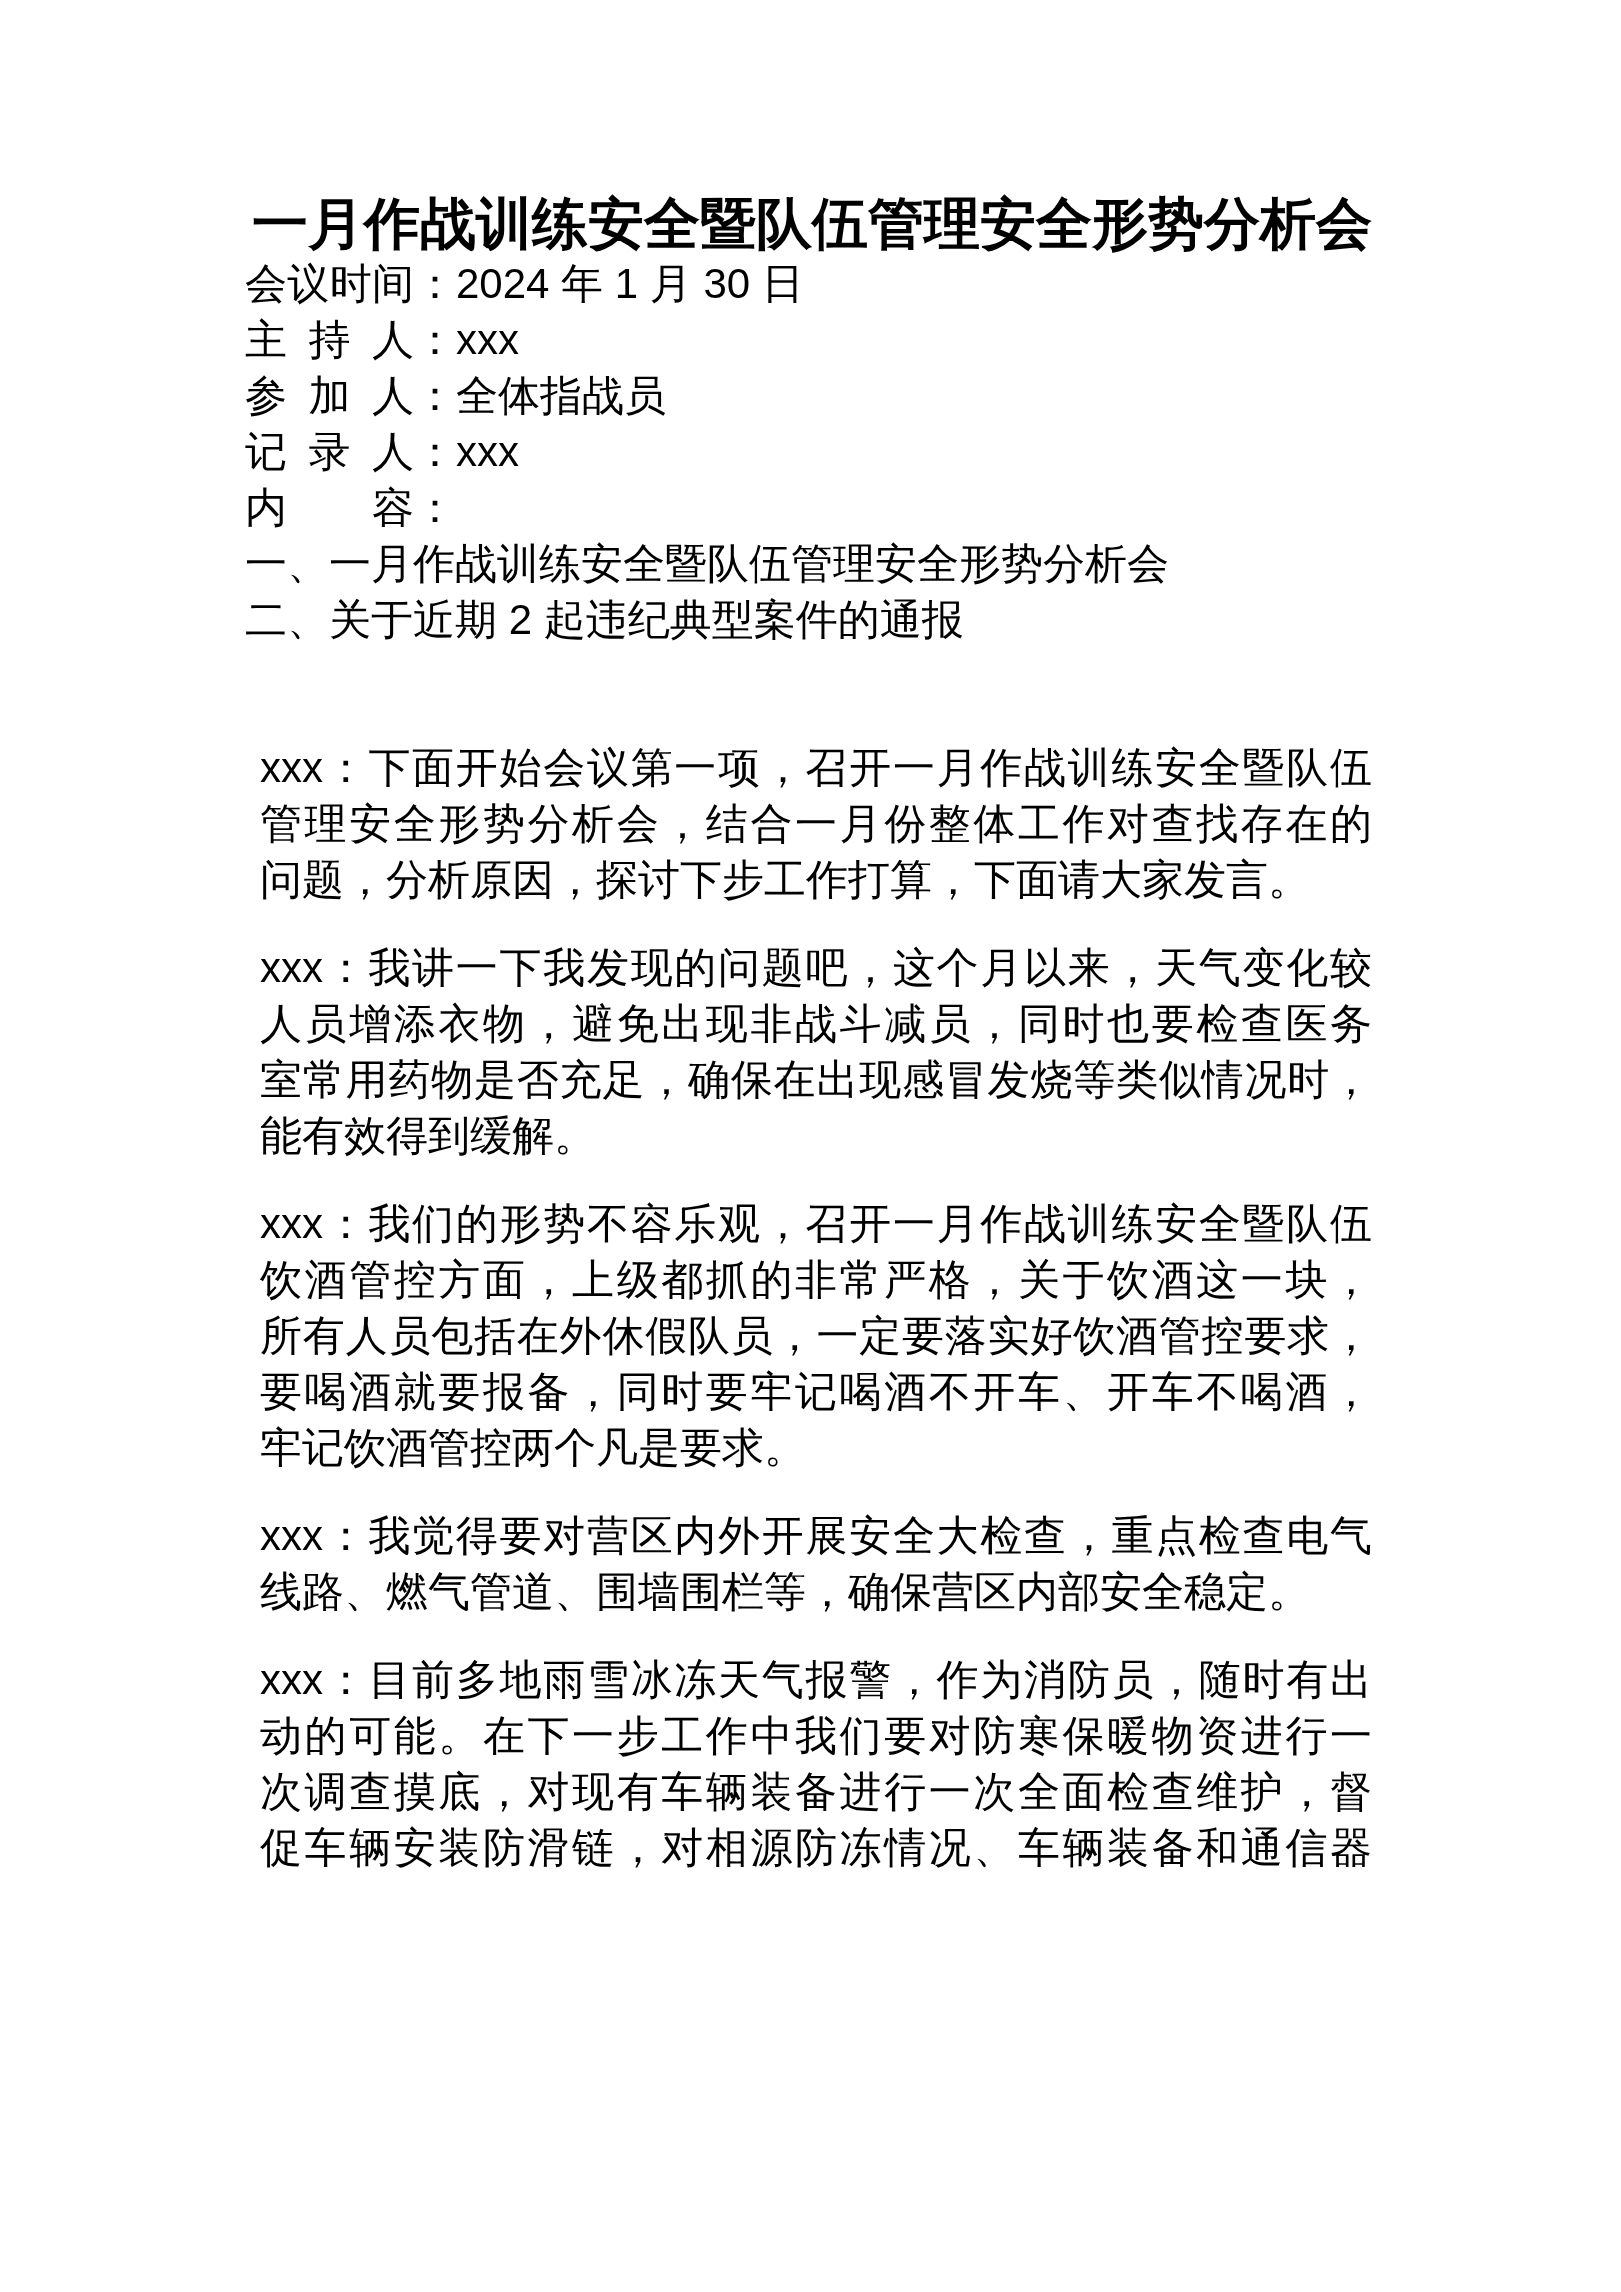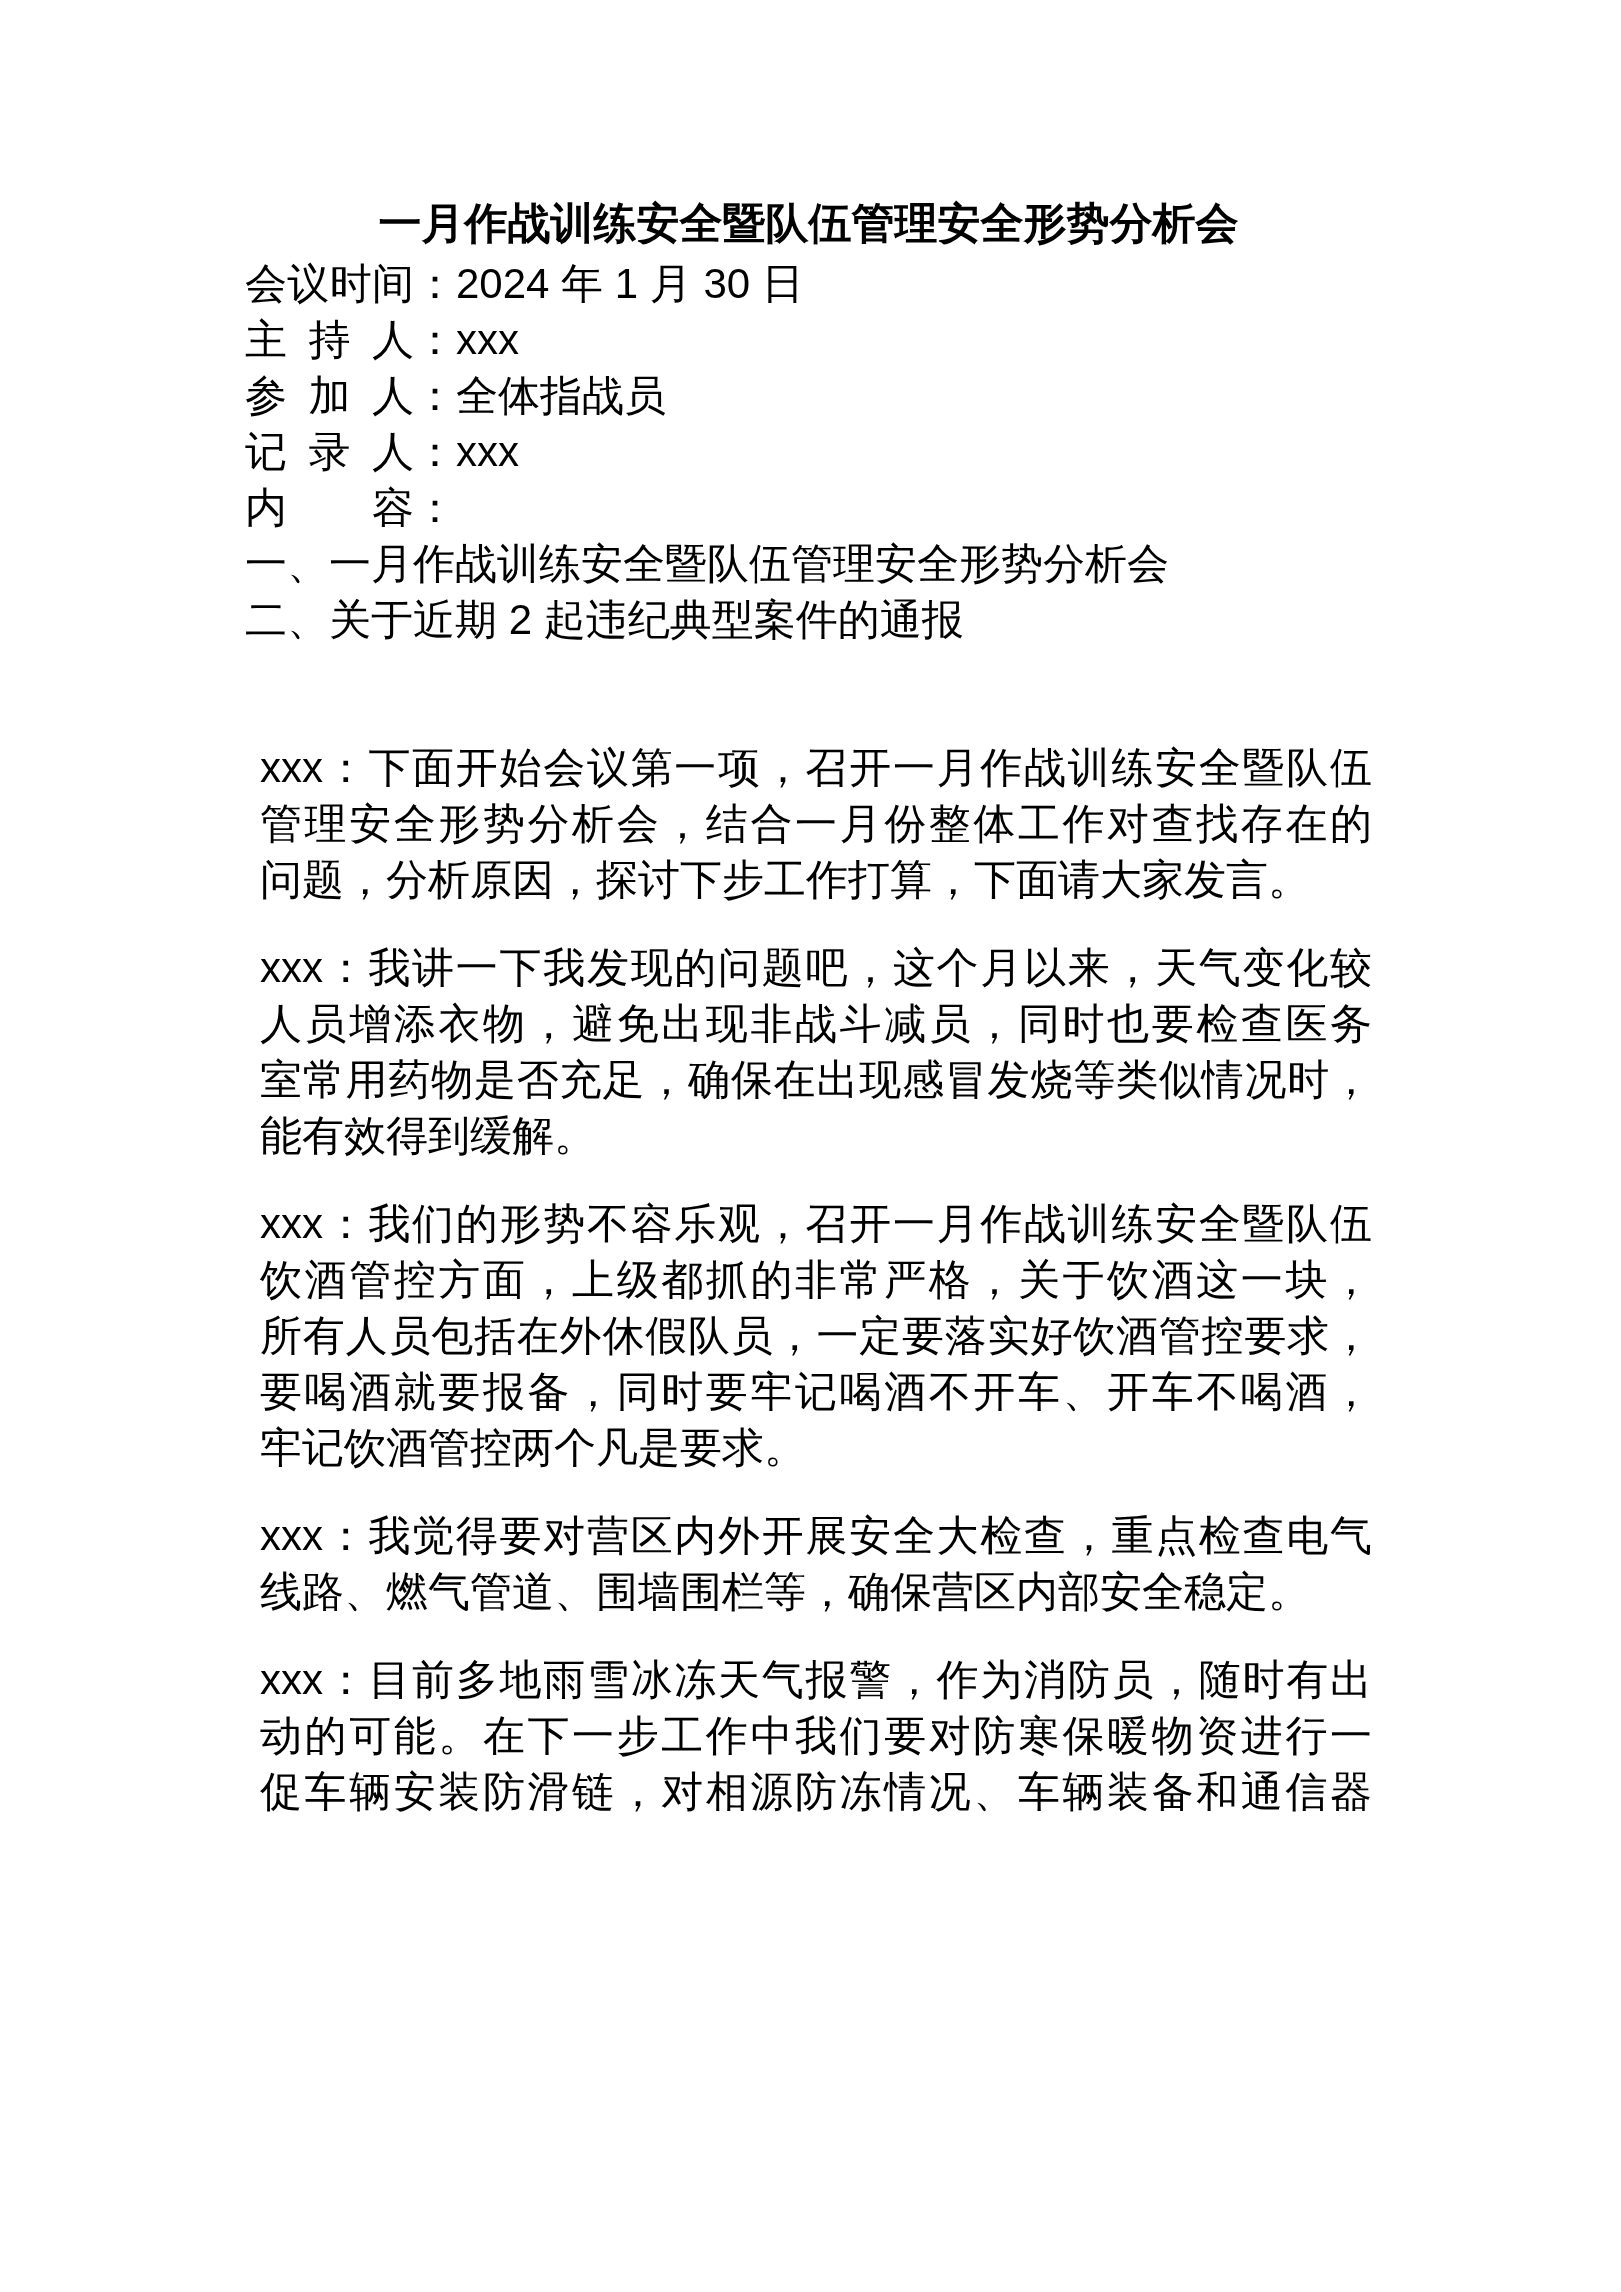--- a/index.html
+++ b/index.html
@@ -15,24 +15,24 @@
     width: 1621px;
     height: 2293px;
     padding: 201px 249px 0 245px;
     background: #ffffff;
     color: #000000;
     font-family: "Liberation Sans", "DejaVu Sans", sans-serif;
     font-size: 42px;
   }
   .doc-title {
     margin: 0 0 9.8px 0;
-    font-size: 43px;
+    font-size: 56px;
     line-height: 45px;
     font-weight: 700;
-    text-align: center;
+    text-align: right;
     white-space: nowrap;
   }
   .line {
     line-height: 56px;
     white-space: nowrap;
   }
   .meta-label {
     display: inline-block;
     width: 169px;
     text-align: justify;
@@ -97,19 +97,20 @@
     </div>
 
     <div class="para">
       <div class="line pline">xxx：我觉得要对营区内外开展安全大检查，重点检查电气</div>
       <div class="line pline pline-last">线路、燃气管道、围墙围栏等，确保营区内部安全稳定。</div>
     </div>
 
     <div class="para">
       <div class="line pline">xxx：目前多地雨雪冰冻天气报警，作为消防员，随时有出</div>
       <div class="line pline">动的可能。在下一步工作中我们要对防寒保暖物资进行一</div>
+      <div class="line pline">次调查摸底，对现有车辆装备进行一次全面检查维护，督</div>
       <div class="line pline">促车辆安装防滑链，对相源防冻情况、车辆装备和通信器</div>
     </div>
 
   </div>
 
 </div>
 
 
 </body></html>

